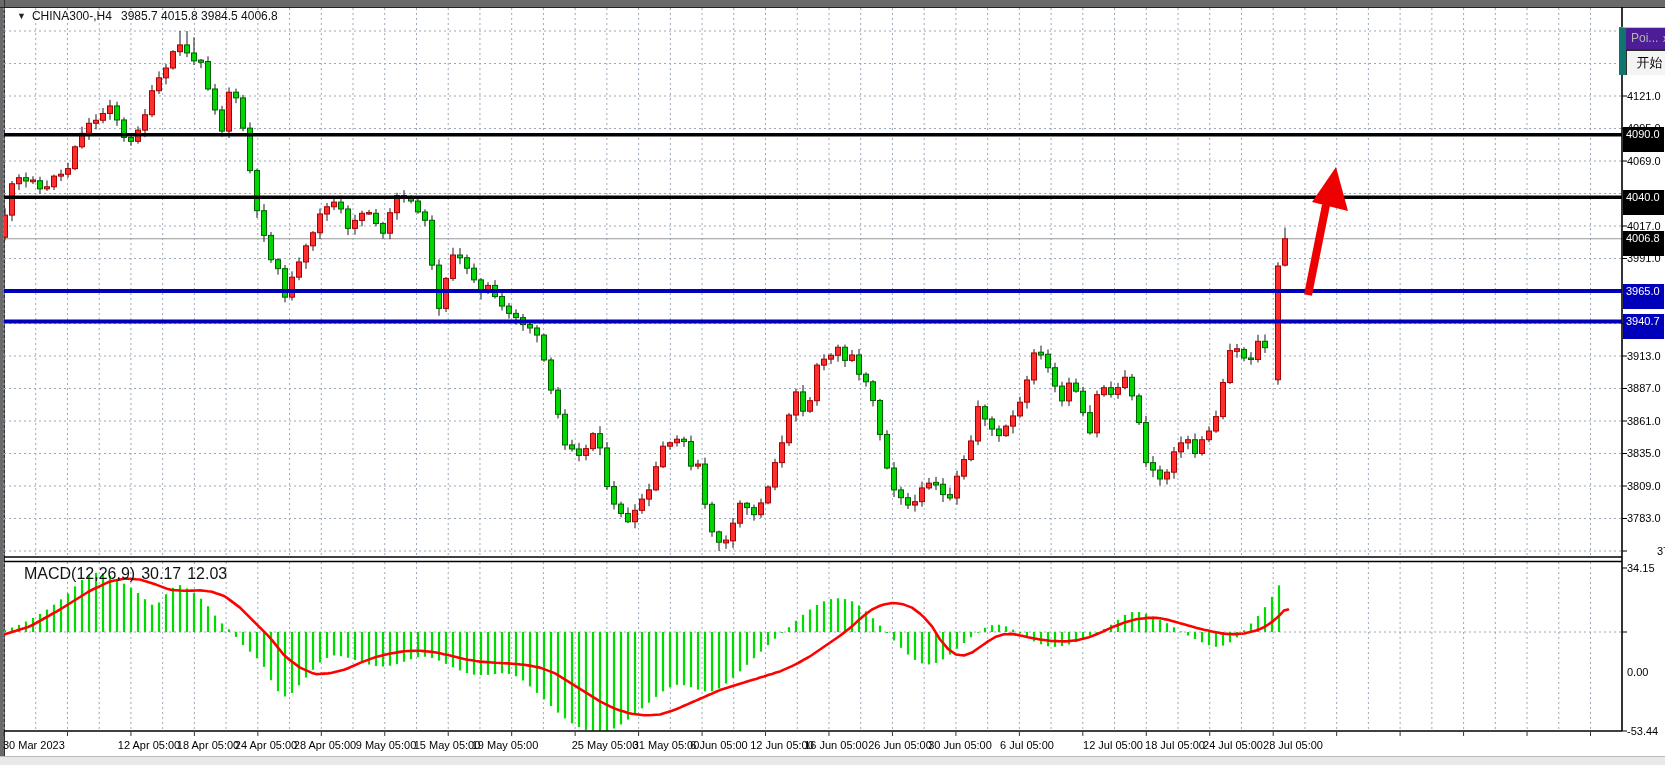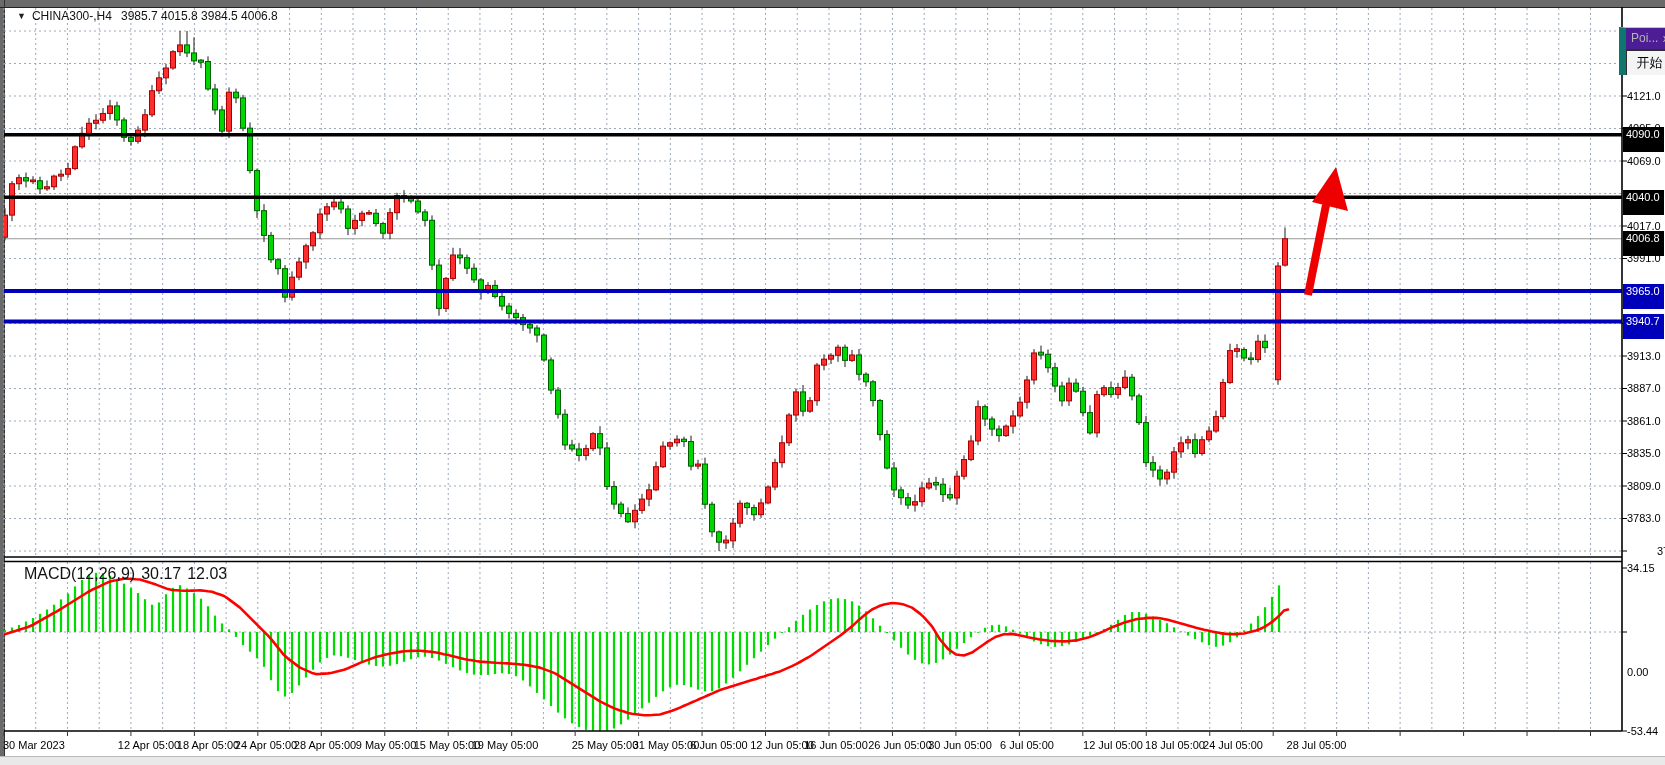--- a/index.html
+++ b/index.html
@@ -823,21 +823,21 @@
     <div class="dlabel" style="left: 666px;">31 May 05:00</div>
     <div class="dlabel" style="left: 719px;">6 Jun 05:00</div>
     <div class="dlabel" style="left: 782px;">12 Jun 05:00</div>
     <div class="dlabel" style="left: 836px;">16 Jun 05:00</div>
     <div class="dlabel" style="left: 900px;">26 Jun 05:00</div>
     <div class="dlabel" style="left: 960px;">30 Jun 05:00</div>
     <div class="dlabel" style="left: 1027px;">6 Jul 05:00</div>
     <div class="dlabel" style="left: 1113px;">12 Jul 05:00</div>
     <div class="dlabel" style="left: 1175px;">18 Jul 05:00</div>
     <div class="dlabel" style="left: 1233px;">24 Jul 05:00</div>
-    <div class="dlabel" style="left: 1293px; padding-left: 47px;">28 Jul 05:00</div>
+    <div class="dlabel" style="left: 1293px;">28 Jul 05:00</div>
   </div>
 
 <div class="abs" id="popup">
   <div class="ttl">
     <span>Poi...</span>
     <span class="x">x</span>
   </div>
   <div class="btn">开始</div>
 </div>
 

